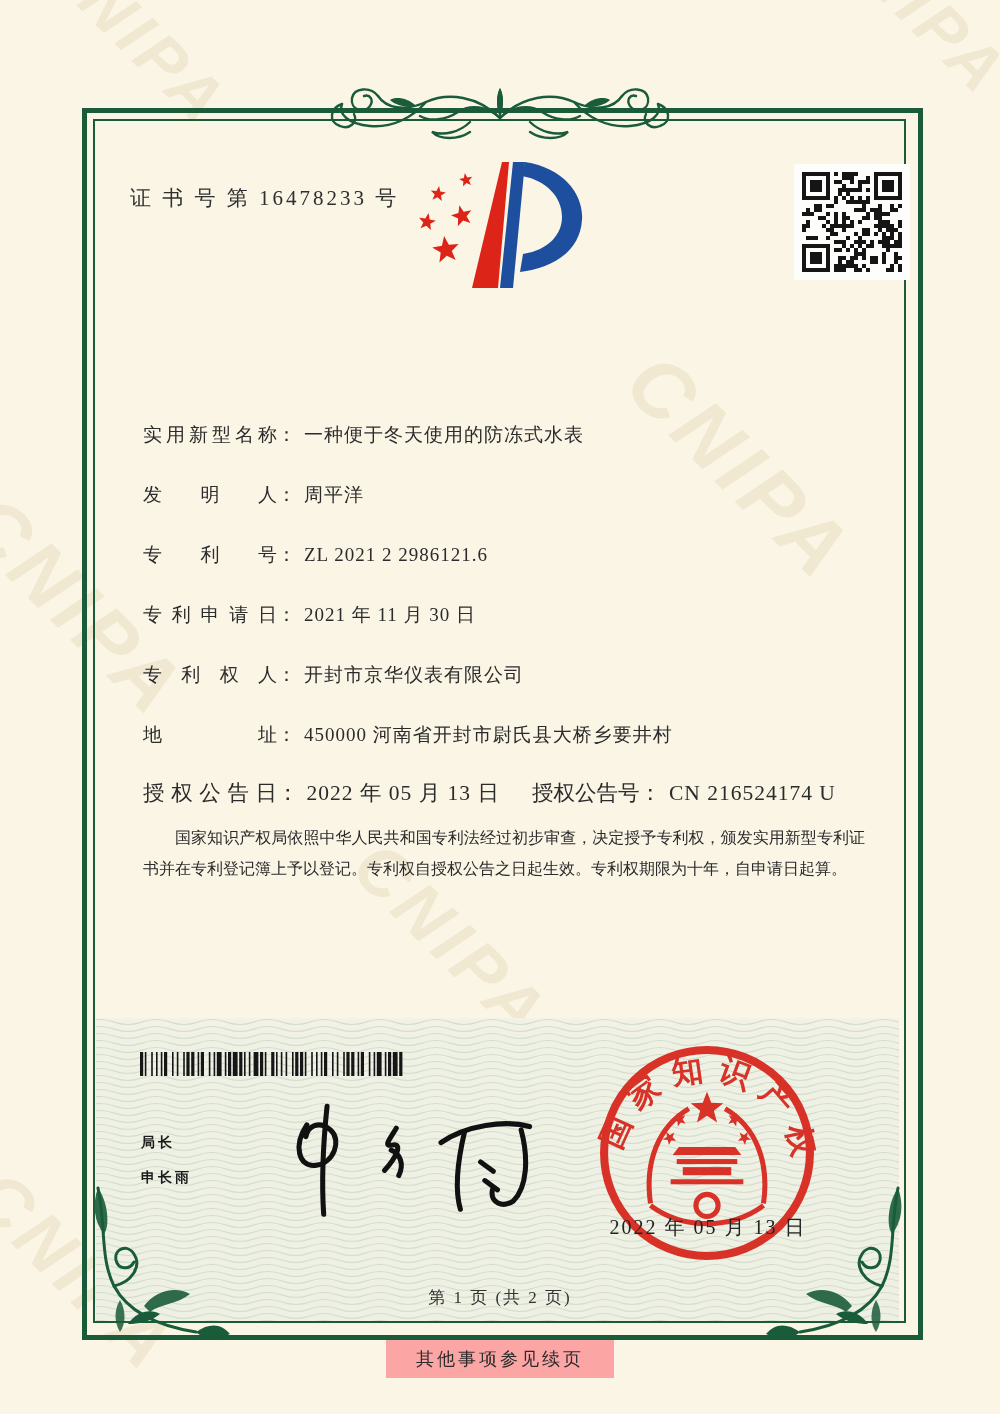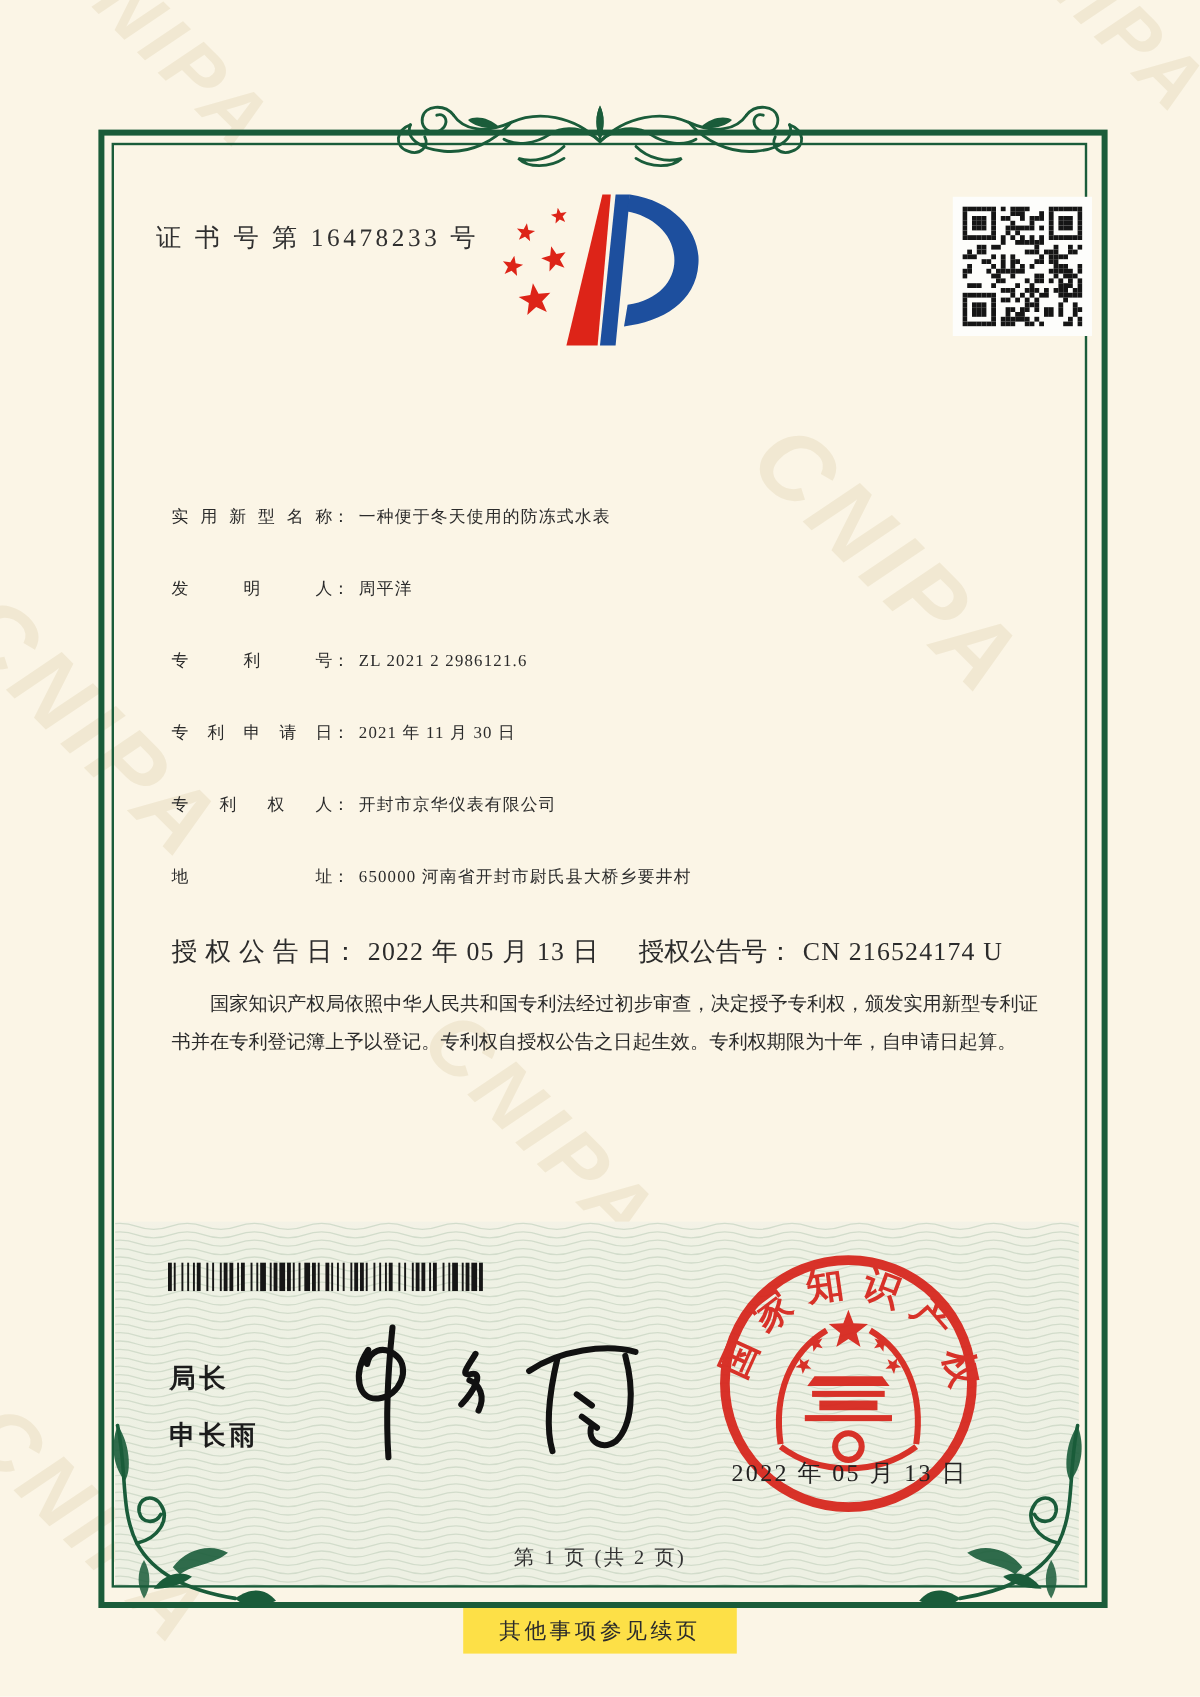--- a/index.html
+++ b/index.html
@@ -24,42 +24,42 @@
   }
   .band svg{position:absolute;left:0;top:0;}
   .cert-no{position:absolute; left:130px; top:184px; z-index:4;
     font-size:21px; letter-spacing:3px; color:#2f2f2f;}
   .logo{position:absolute; left:412px; top:156px; z-index:4;}
   .qr{position:absolute; left:794px; top:164px; width:116px; height:116px;
     background:#fdfdfb; z-index:4; display:flex; align-items:center; justify-content:center;}
   .title{position:absolute; left:0; right:0; top:296px; z-index:4;
     text-align:center; font-size:45px; font-weight:700; letter-spacing:13px; color:#1f1f1f;}
   .fields{position:absolute; left:143px; top:422px; width:740px; z-index:4;}
-  .frow{height:60px; font-size:14px;}
+  .frow{height:60px; font-size:19px;}
   .flabel{display:inline-block; width:134px; text-align:justify; text-align-last:justify; vertical-align:top;}
   .fcolon{display:inline-block; margin-right:8px;}
   .fvalue{letter-spacing:1px;}
   .grant{position:absolute; top:778px; z-index:4; font-size:21.5px;}
   .grant-left{left:143px;}
   .grant-right{left:532px;}
   .paras{position:absolute; left:143px; top:822px; width:722px; z-index:4;
     font-size:16px; line-height:31px; text-align:justify;}
   .paras p{margin:0; text-indent:2em;}
   .barcode{position:absolute; left:140px; top:1052px; z-index:3;}
   .signer{position:absolute; left:141px; top:1134px; z-index:3;
-    font-family:"Liberation Sans","DejaVu Sans",sans-serif; font-size:22px; font-weight:600; color:#1c1c1c;}
+    font-family:"Liberation Sans","DejaVu Sans",sans-serif; font-size:14px; font-weight:600; color:#1c1c1c;}
   .signer div{margin-bottom:17px; letter-spacing:3px;}
   .signature{position:absolute; left:268px; top:1082px; z-index:3;}
   .seal{position:absolute; left:596px; top:1042px; z-index:5; opacity:.95;}
   .seal-date{position:absolute; left:598px; top:1214px; width:220px; z-index:6;
     text-align:center; font-size:20px; letter-spacing:2px; color:#222;}
   .page-info{position:absolute; left:0; right:0; top:1286px; z-index:3;
     text-align:center; font-size:17px; letter-spacing:2px; color:#333;}
   .cont-note-wrap{position:absolute; left:0; right:0; top:1340px; z-index:4; text-align:center;}
-  .cont-note{display:inline-block; background:#fde047; padding:7px 30px; font-size:18px;
+  .cont-note{display:inline-block; background:#fca5a5; padding:7px 30px; font-size:18px;
     letter-spacing:3px; color:#2b2b2b;font-family:Liberation Serif, serif;}
   .orn{position:absolute; z-index:3;}
 </style>
 </head>
 <body>
 
 <div class="page">
 
   <div class="wm" style="left:20px; top:-6px; font-size:66px;">CNIPA</div>
   <div class="wm" style="left:800px; top:-36px; font-size:66px;">CNIPA</div>
@@ -476,21 +476,21 @@
     <div class="frow">
       <span class="flabel">专利号</span><span class="fcolon">：</span><span class="fvalue">ZL 2021 2 2986121.6</span>
     </div>
     <div class="frow">
       <span class="flabel">专利申请日</span><span class="fcolon">：</span><span class="fvalue">2021 年 11 月 30 日</span>
     </div>
     <div class="frow">
       <span class="flabel">专利权人</span><span class="fcolon">：</span><span class="fvalue">开封市京华仪表有限公司</span>
     </div>
     <div class="frow">
-      <span class="flabel">地址</span><span class="fcolon">：</span><span class="fvalue">650000 河南省开封市尉氏县大桥乡要井村</span>
+      <span class="flabel">地址</span><span class="fcolon">：</span><span class="fvalue">450000 河南省开封市尉氏县大桥乡要井村</span>
     </div>
   </div>
 
   <div class="grant grant-left">
     <span class="flabel">授权公告日</span><span class="fcolon">：</span><span class="fvalue">2022 年 05 月 13 日</span>
   </div>
   <div class="grant grant-right">
     <span>授权公告号</span><span class="fcolon">：</span><span class="fvalue">CN 216524174 U</span>
   </div>
 

